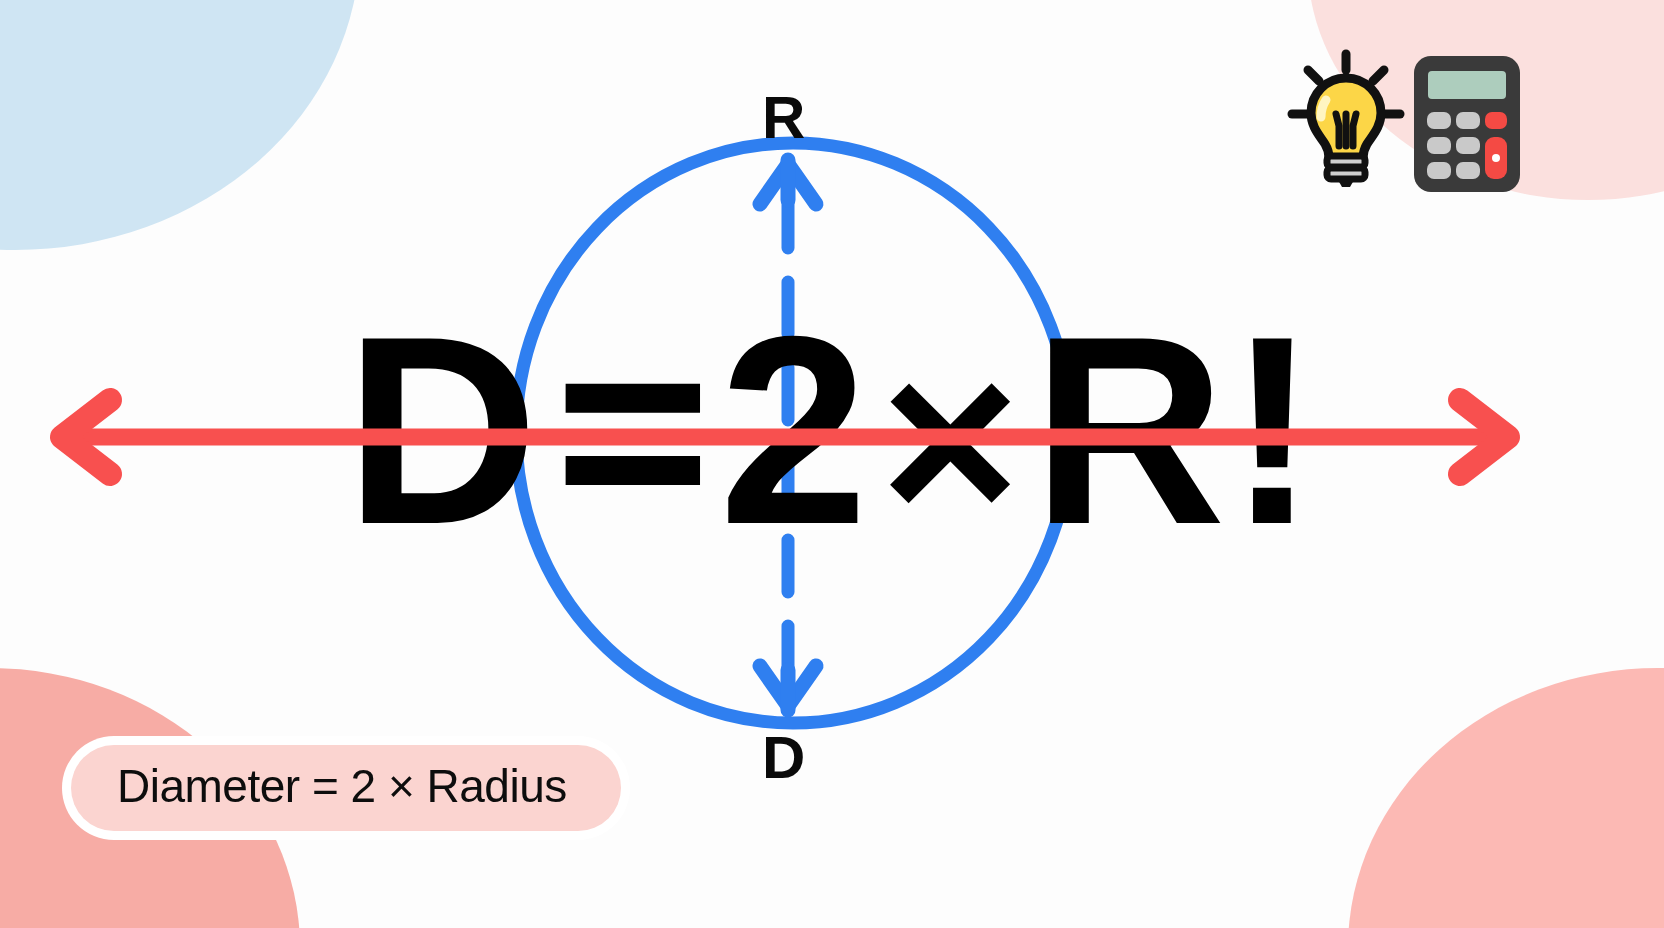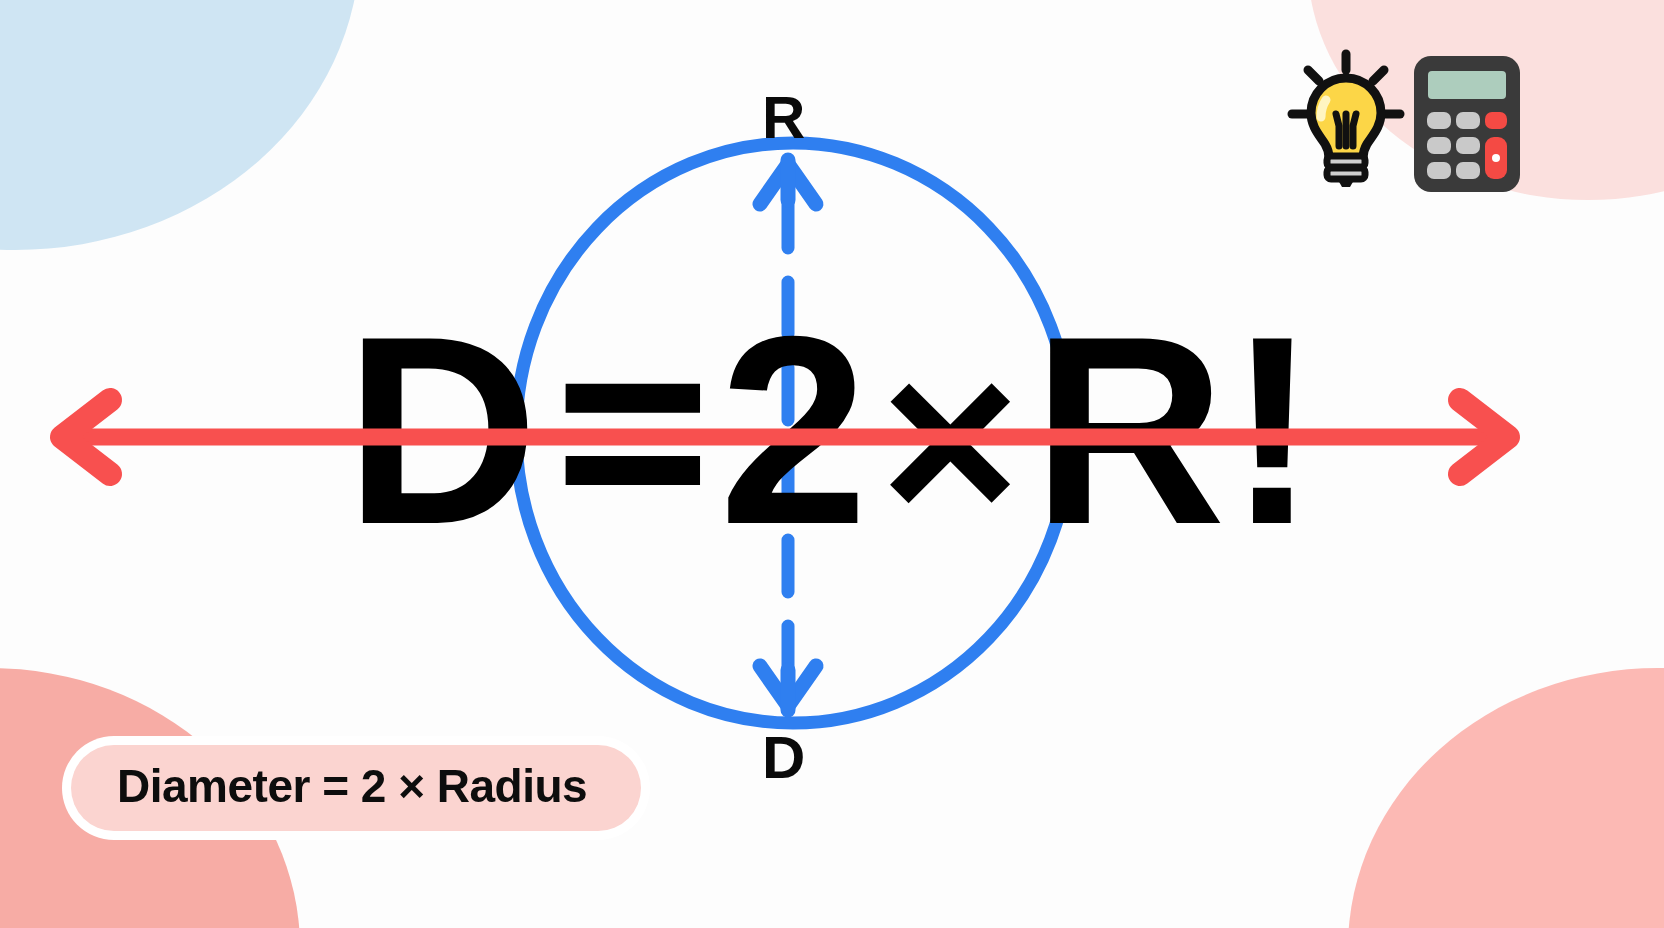--- a/index.html
+++ b/index.html
@@ -89,21 +89,21 @@
     background: #ffffff;
     border-radius: 100px;
   }
   #caption-pill {
     background: #fbd4d0;
     border-radius: 100px;
     padding: 18px 54px 22px 46px;
   }
   #caption-text {
     font-family: "Liberation Sans", sans-serif;
-    font-weight: bold;
+    font-weight: normal;
     font-size: 46px;
     color: #0d0d0d;
     letter-spacing: -0.5px;
     white-space: nowrap;
     line-height: 1;
   }
 
   
   #icon-cluster {
     position: absolute;

